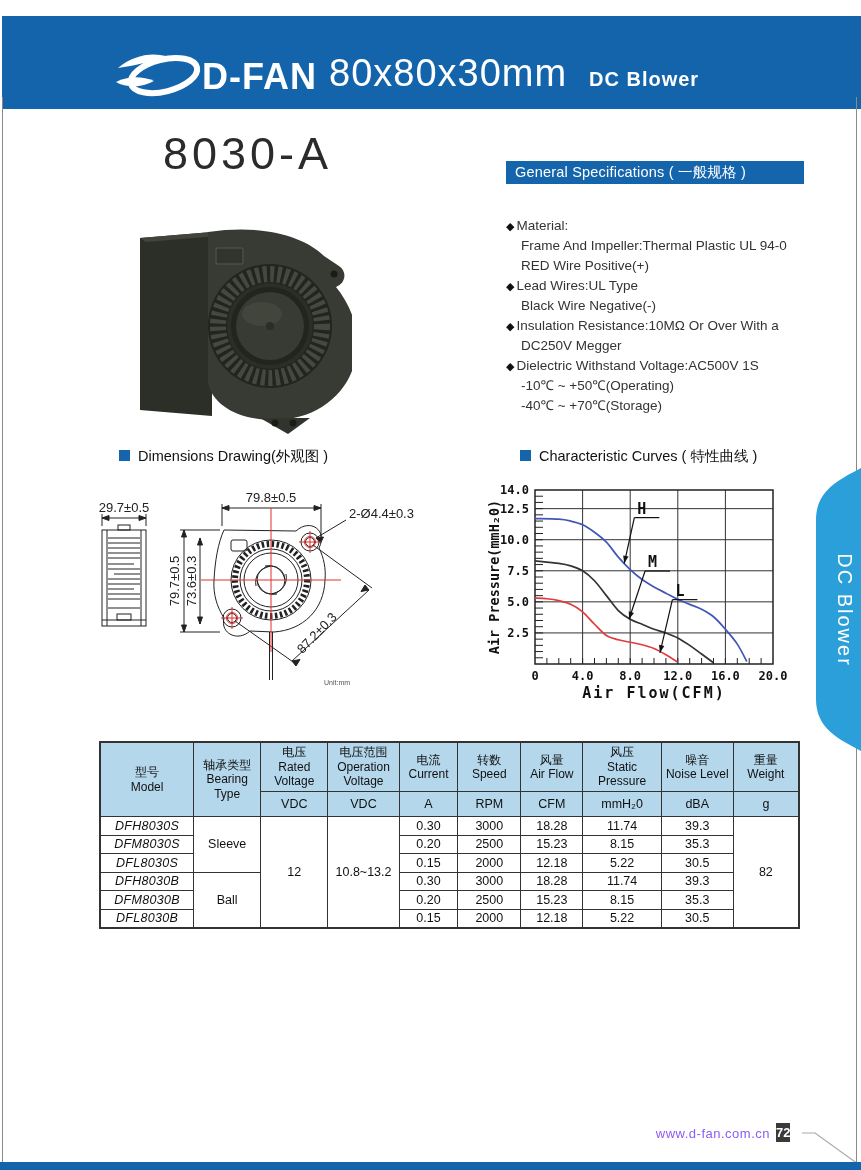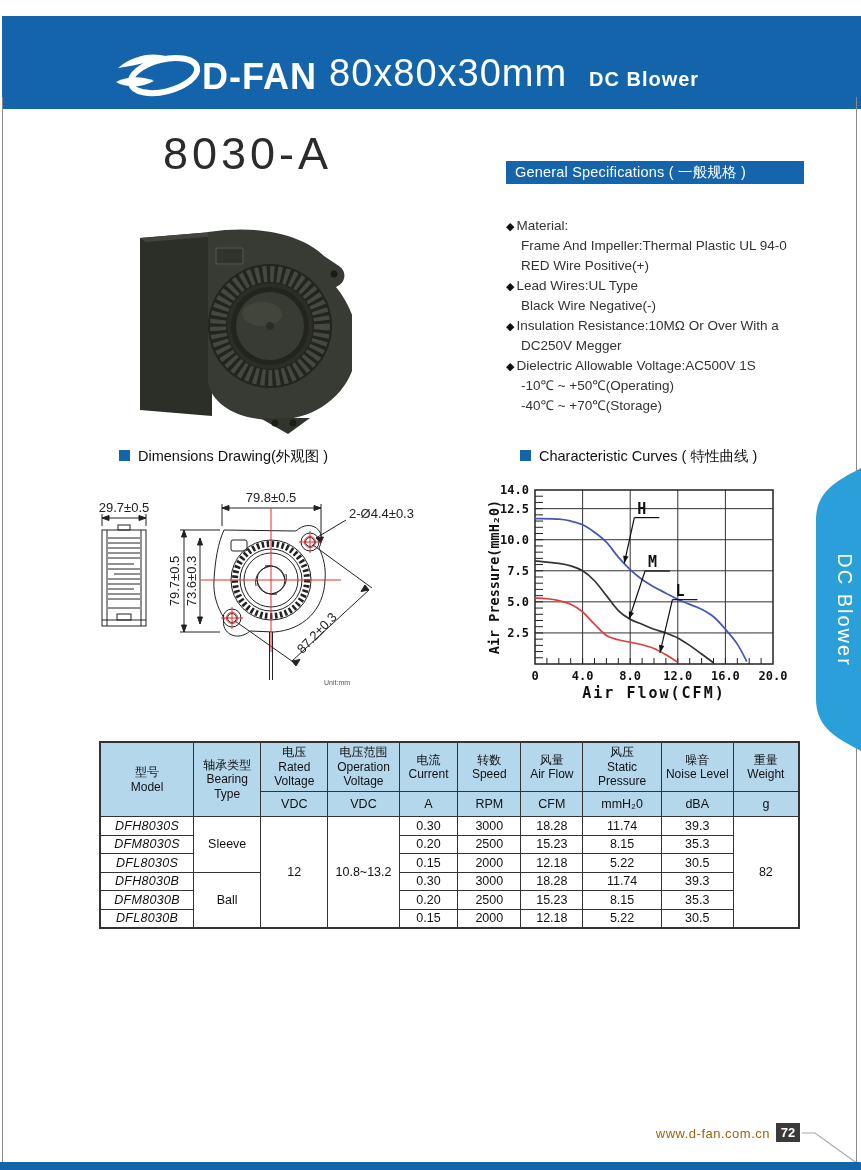--- a/index.html
+++ b/index.html
@@ -45,22 +45,22 @@
   table.spec td,table.spec th{border:1px solid #333;text-align:center;vertical-align:middle;
              padding:1px 2px;font-weight:normal;}
   table.spec{border:2px solid #333;}
   table.spec thead td{background:#b4d7ec;}
   table.spec .hname{height:46px;font-size:12px;line-height:14.5px;}
   table.spec .hunit{height:22px;}
   table.spec tbody td{height:15.5px;}
   table.spec tbody tr td:first-child{letter-spacing:.3px;font-style:italic;}
   
   .footer-url{position:absolute;left:600px;top:1126px;width:170px;text-align:right;
-              font-size:13px;color:#a16207;letter-spacing:.5px;}
-  .page-badge{position:absolute;left:776px;top:1123px;width:24px;height:19px;background:#3a3a3a;
+              font-size:13px;color:#8b5cf6;letter-spacing:.5px;}
+  .page-badge{position:absolute;left:776px;top:1123px;width:14px;height:19px;background:#3a3a3a;
               color:#fff;font-size:13px;font-weight:bold;text-align:center;line-height:19px;}
   .foot-line{position:absolute;left:802px;top:1120px;}
 </style>
 </head>
 <body>
 
 <div id="page">
 
   <div class="header">
     <svg class="logo" width="92" height="56" viewBox="0 0 92 56">
@@ -99,21 +99,21 @@
 
   <div class="gs-banner">General Specifications ( 一般规格 )</div>
   <div class="gs-list" id="gs-list">
       <div class="gs-line"><span class="diamond">◆</span><span>Material:</span></div>
       <div class="gs-line cont"><span>Frame And Impeller:Thermal Plastic UL 94-0</span></div>
       <div class="gs-line cont"><span>RED Wire Positive(+)</span></div>
       <div class="gs-line"><span class="diamond">◆</span><span>Lead Wires:UL Type</span></div>
       <div class="gs-line cont"><span>Black Wire Negative(-)</span></div>
       <div class="gs-line"><span class="diamond">◆</span><span>Insulation Resistance:10MΩ Or Over With a</span></div>
       <div class="gs-line cont"><span>DC250V Megger</span></div>
-      <div class="gs-line"><span class="diamond">◆</span><span>Dielectric Allowable Voltage:AC500V 1S</span></div>
+      <div class="gs-line"><span class="diamond">◆</span><span>Dielectric Withstand Voltage:AC500V 1S</span></div>
       <div class="gs-line cont"><span>-10℃ ~ +50℃(Operating)</span></div>
       <div class="gs-line cont"><span>-40℃ ~ +70℃(Storage)</span></div>
     </div>
 
   <div class="sec" style="left:97px;top:447px;position:absolute;">
     <span class="sq"></span><span>Dimensions Drawing(外观图 )</span>
   </div>
   <div class="sec" style="left:498px;top:447px;position:absolute;">
     <span class="sq"></span><span>Characteristic Curves ( 特性曲线 )</span>
   </div>

